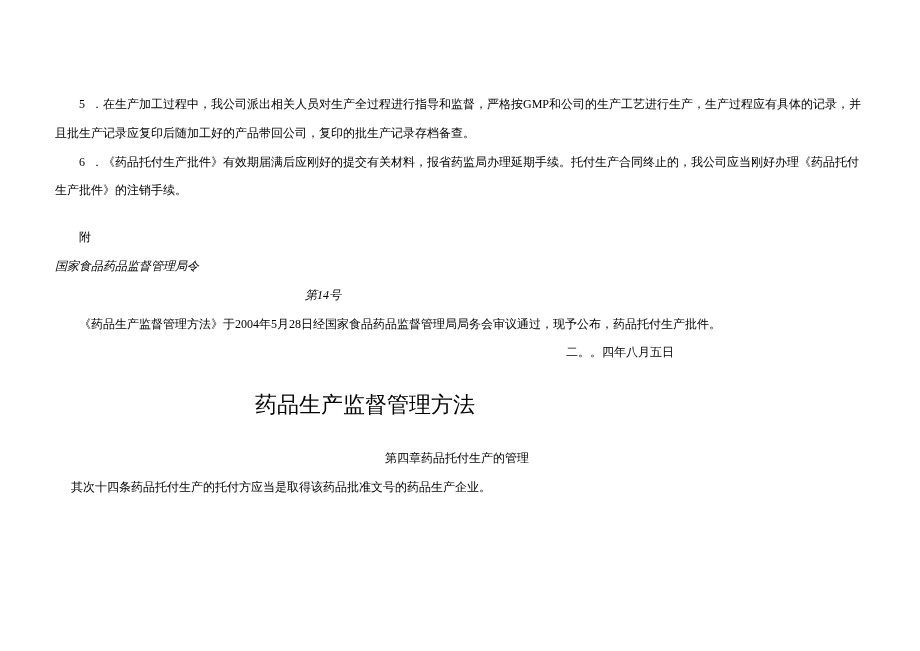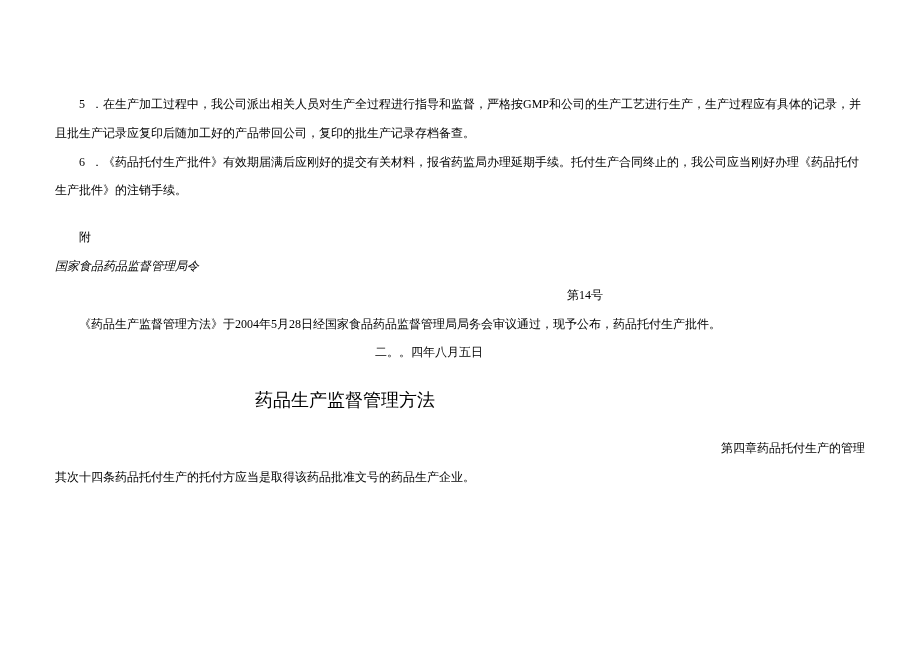--- a/index.html
+++ b/index.html
@@ -20,40 +20,41 @@
       margin-right: 0.5em;
     }
     .appendix-label {
       margin-top: 18px;
     }
     .order-title {
       margin-left: 0;
       font-style: italic;
     }
     .number-line {
-      text-align: center;
+      text-align: left;
       padding-left: 250px;
+      font-style: italic;
     }
     .date-line {
-      text-align: left;
+      text-align: center;
       padding-left: 320px;
     }
     .main-title {
       text-align: left;
       padding-left: 200px;
-      font-size: 18px;
+      font-size: 22px;
       margin-top: 12px;
       margin-bottom: 12px;
     }
     .chapter {
-      text-align: right;
+      text-align: left;
       padding-left: 330px;
     }
     .article {
-      margin-left: 0;
+      margin-left: 16px;
     }
   </style>
 </head>
 <body>
 
 <div class="indent">
   <span class="item-num">5</span><span>．在生产加工过程中，我公司派出相关人员对生产全过程进行指导和监督，严格按GMP和公司的生产工艺进行生产，生产过程应有具体的记录，并且批生产记录应复印后随加工好的产品带回公司，复印的批生产记录存档备查。</span>
 </div>
 
 <div class="indent">

